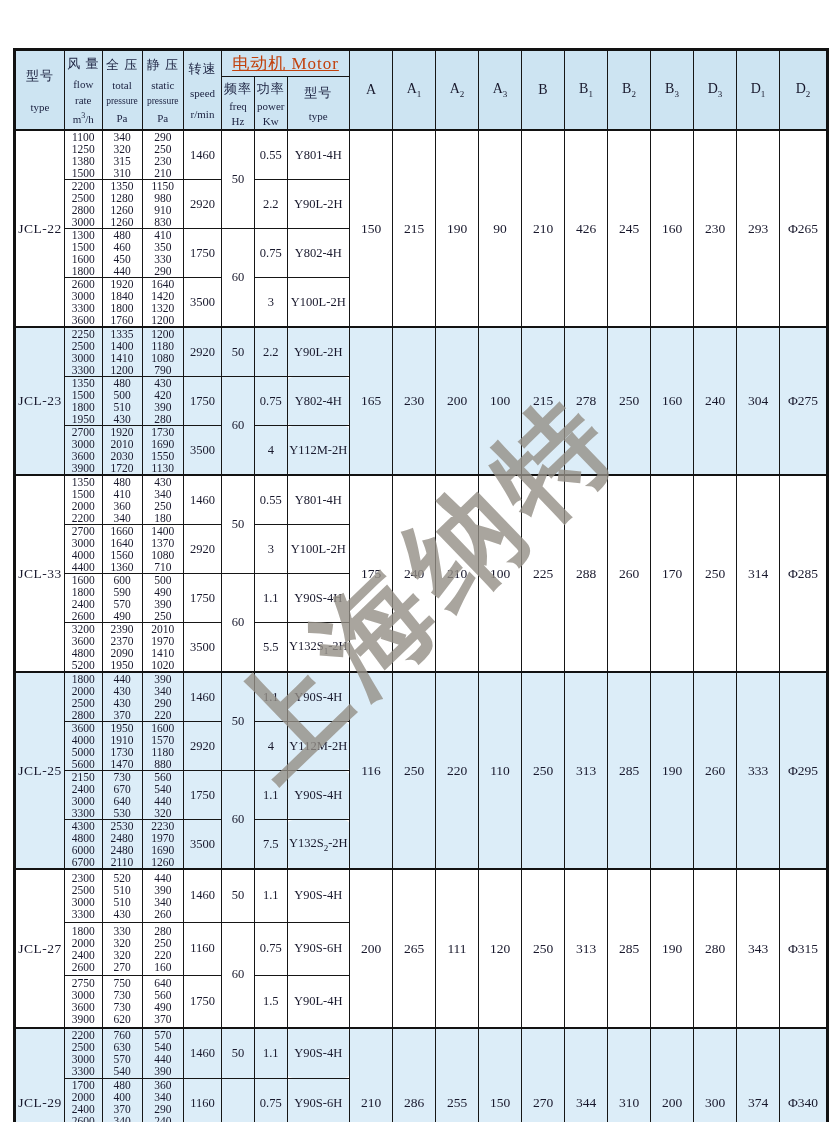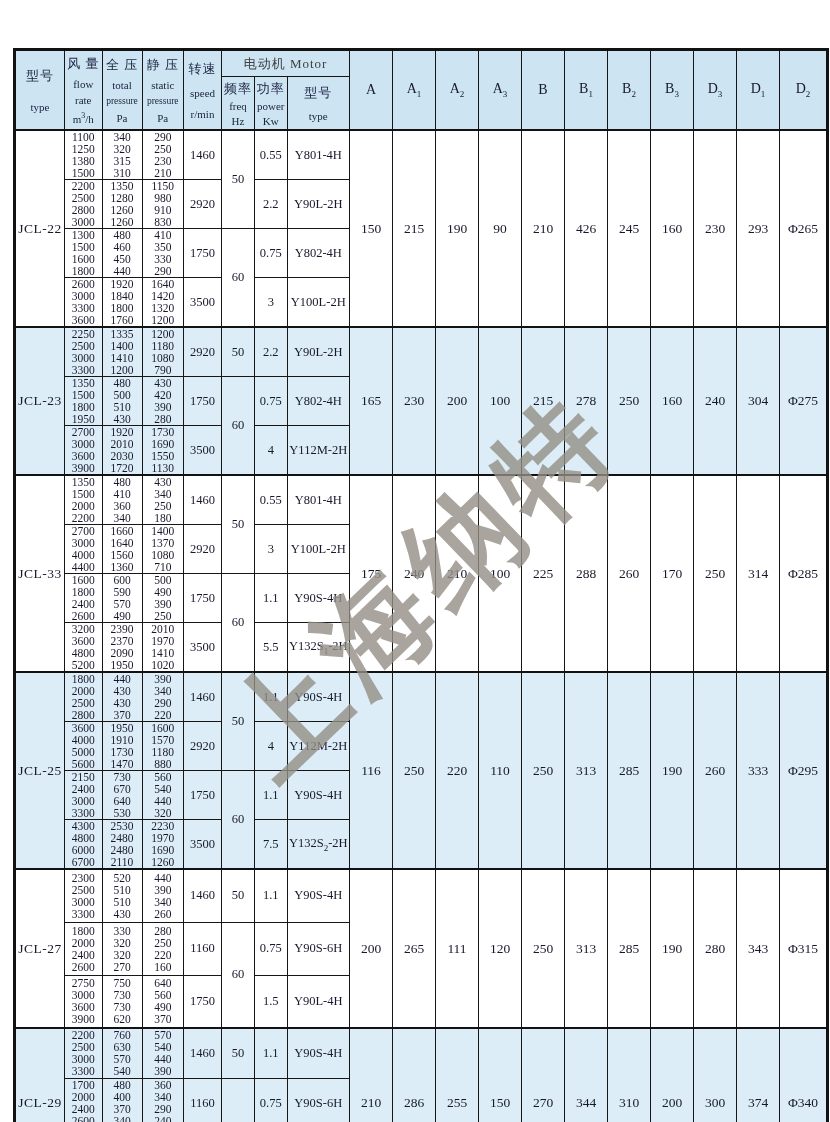--- a/index.html
+++ b/index.html
@@ -14,27 +14,27 @@
     border:3px solid #121212;
   }
   th,td{border:1.5px solid #161616;padding:0;text-align:center;vertical-align:middle;font-weight:normal;overflow:hidden;}
   thead th{background:#cde4f2;}
   td.shaded{background:#dcedf8;}
   tr.block-top td{border-top:2.4px solid #121212;}
   .head-stack{display:flex;flex-direction:column;justify-content:space-evenly;align-items:center;height:100%;}
   .zh{font-size:13px;letter-spacing:1px;color:#1b2140;}
   .en{font-size:11px;line-height:12px;color:#1b2140;}
   .tiny{font-size:9.5px;}
-  .motor-group-head{font-size:13px;letter-spacing:1px;color:#404040;}
+  .motor-group-head{font-size:17px;letter-spacing:1px;color:#c2410c;text-decoration:underline;}
   .dim-head{font-size:14px;}
   .dim-head sub, .dim sub, .motor sub{font-size:9px;}
   sup{font-size:8px;}
   td.num{font-size:11.5px;line-height:12px;}
   td.mid{font-size:12.5px;}
-  td.motor{font-size:12.5px;}
+  td.motor{font-size:12.5px;border-radius:6px;}
   td.dim{font-size:13.5px;}
   td.model{font-size:13.5px;letter-spacing:0.5px;}
   .watermark{
     position:absolute;left:248px;top:640px;
     transform:rotate(-44deg);transform-origin:0 50%;
     font-family:"DejaVu Sans",sans-serif;font-weight:bold;
     font-size:112px;letter-spacing:10px;white-space:nowrap;
     color:rgba(148,142,134,0.8);
     z-index:5;pointer-events:none;
   }

